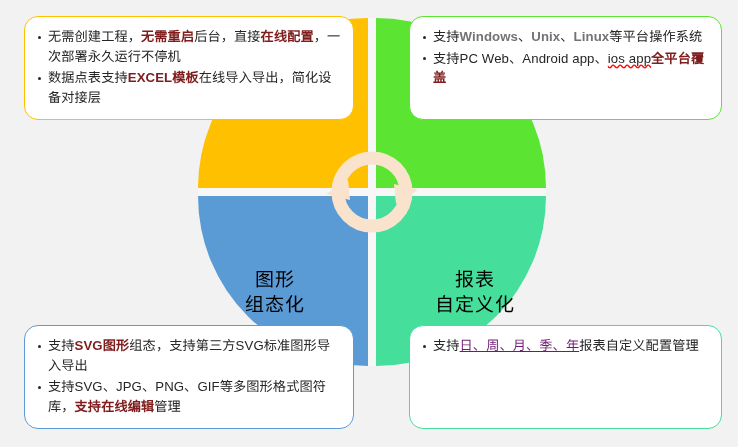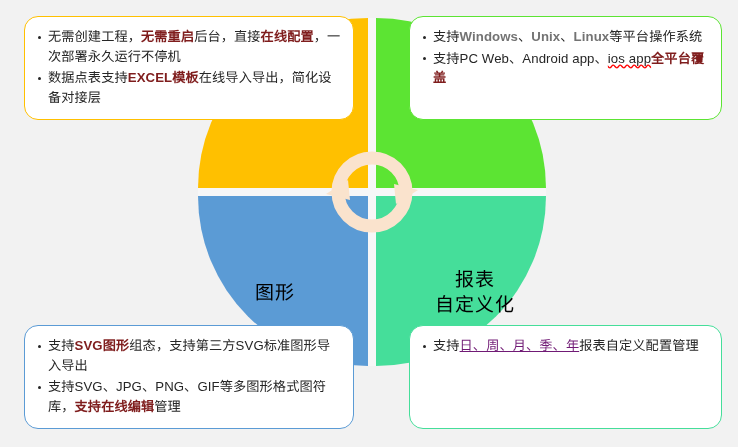--- a/index.html
+++ b/index.html
@@ -136,20 +136,21 @@
       <span class="l2"></span>
     </div>
 
     <div class="quad" id="quad-tr" style="background: rgb(92, 228, 51);">
       <span class="l1">跨</span>
       <span class="l2">平台化</span>
     </div>
 
     <div class="quad" id="quad-bl" style="background: rgb(91, 155, 213);">
       <span class="l1">图形</span>
+      <span class="l2">组态化</span>
     </div>
 
     <div class="quad" id="quad-br" style="background: rgb(69, 222, 154);">
       <span class="l1">报表</span>
       <span class="l2">自定义化</span>
     </div>
 
     <div id="cross-v"></div>
     <div id="cross-h"></div>
 

